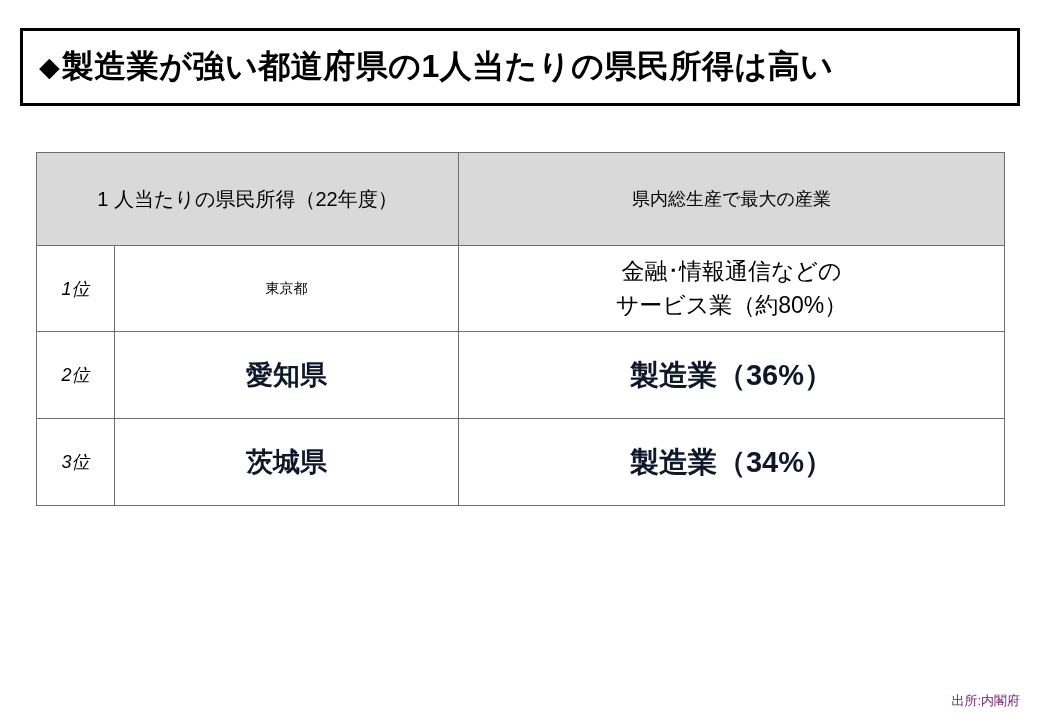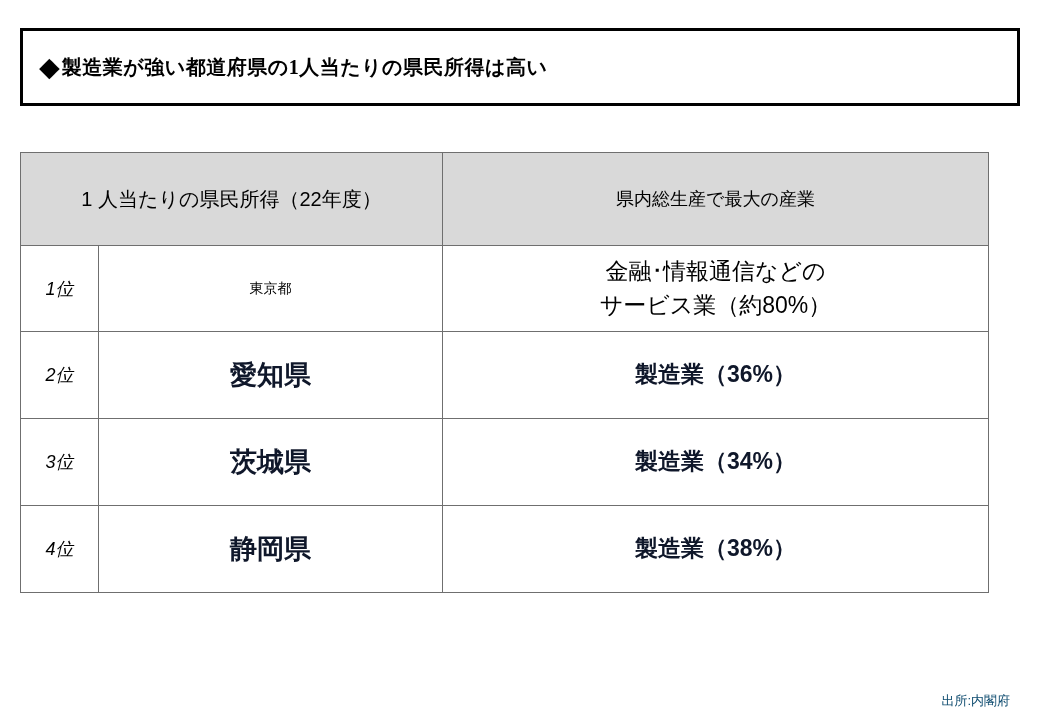--- a/index.html
+++ b/index.html
@@ -29,31 +29,30 @@
     align-items: center;
     padding-left: 16px;
   }
   .title-diamond {
     font-size: 27px;
     line-height: 1;
     margin-right: 2px;
     color: #000000;
   }
   .title-text {
-    font-size: 20px;
+    font-size: 32px;
     font-weight: bold;
     letter-spacing: 0.5px;
     white-space: nowrap;
-    font-family: Liberation Serif, serif;
   }
 
   
   .table-wrap {
     position: absolute;
-    left: 20px;
+    left: 36px;
     top: 152px;
     width: 968px;
   }
   table.rank-table {
     border-collapse: collapse;
     width: 968px;
     table-layout: fixed;
   }
   table.rank-table td,
   table.rank-table th {
@@ -87,29 +86,29 @@
   }
   .ind-cell {
     font-size: 23px;
     line-height: 1.45;
   }
   .hl {
     color: #0f172a;
     font-weight: bold;
     font-size: 27px;
   }
-  .ind-cell.hl { font-size: 23px; }
+  .ind-cell.hl { font-size: 29px; }
 
   
   .source {
     position: absolute;
-    right: 30px;
+    right: 20px;
     bottom: 10px;
     font-size: 13px;
-    color: #0c4a6e;
+    color: #701a75;
   }
 </style>
 </head>
 <body>
 
 <div class="title-banner">
   <span class="title-diamond">◆</span>
   <span class="title-text">製造業が強い都道府県の1人当たりの県民所得は高い</span>
 </div>
 
@@ -142,22 +141,17 @@
       <tr>
         <td class="rank-cell">2位</td>
         <td class="pref-cell hl">愛知県</td>
         <td class="ind-cell hl">製造業（36%）</td>
       </tr>
       <tr>
         <td class="rank-cell">3位</td>
         <td class="pref-cell hl">茨城県</td>
         <td class="ind-cell hl">製造業（34%）</td>
       </tr>
-      <tr>
-        <td class="rank-cell">4位</td>
-        <td class="pref-cell hl">静岡県</td>
-        <td class="ind-cell hl">製造業（38%）</td>
-      </tr>
     </tbody>
   </table>
 </div>
 
 <div class="source">出所:内閣府</div>
 
 </body></html>

